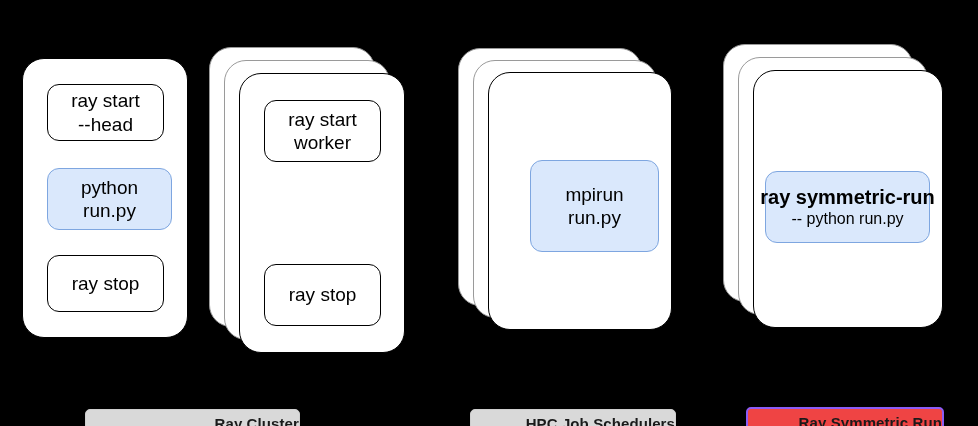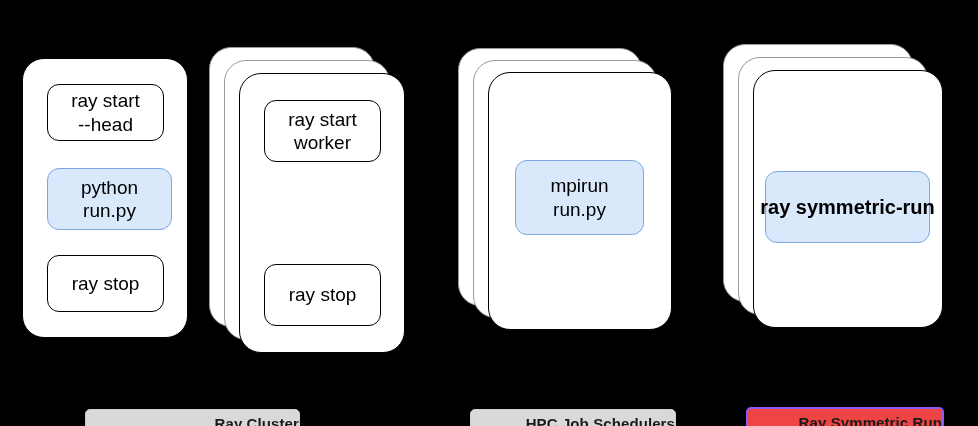--- a/index.html
+++ b/index.html
@@ -122,34 +122,35 @@
   </div>
 
   <div class="grouplabel gray" style="left:85px; top:363px; width:215px; height:28px;">
     <span>Ray Cluster</span>
   </div>
 
   <div class="card back" style="left:458px; top:48px; width:184px; height:258px;"></div>
   <div class="card back" style="left:473px; top:60px; width:184px; height:258px;"></div>
   <div class="card" style="left:488px; top:72px; width:184px; height:258px;"></div>
 
-  <div class="cmd blue" style="left:515px; top:160px; width:129px; height:75px;">
+  <div class="cmd blue" style="left:530px; top:160px; width:129px; height:92px;">
     <span class="line">mpirun</span>
     <span class="line">run.py</span>
   </div>
 
   <div class="grouplabel gray" style="left:470px; top:363px; width:206px; height:28px;">
     <span>HPC Job Schedulers</span>
   </div>
 
   <div class="card back" style="left:723px; top:44px; width:190px; height:258px;"></div>
   <div class="card back" style="left:738px; top:57px; width:190px; height:258px;"></div>
   <div class="card" style="left:753px; top:70px; width:190px; height:258px;"></div>
 
   <div class="cmd blue" style="left:765px; top:171px; width:165px; height:72px;">
     <span class="line bold">ray symmetric-run</span>
+    <span class="line sub">-- python run.py</span>
   </div>
 
   <div class="grouplabel green" style="left:746px; top:361px; width:198px; height:30px;">
     <span>Ray Symmetric Run</span>
   </div>
 
 </div>
 
 </body></html>

